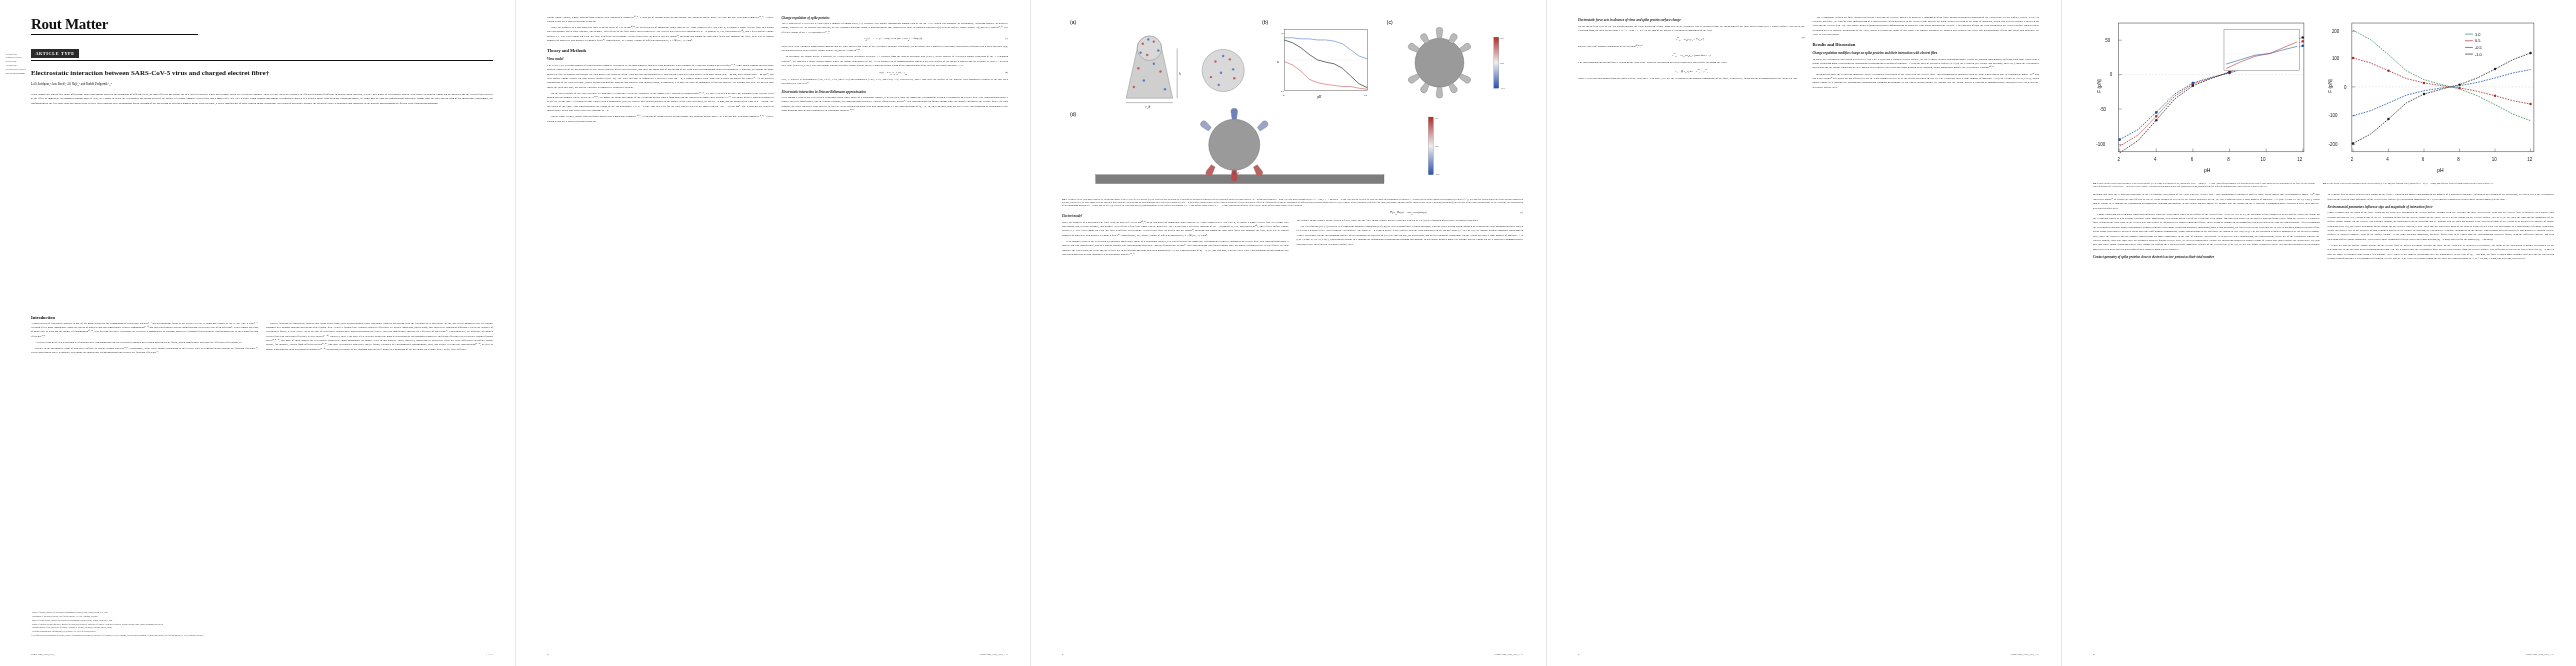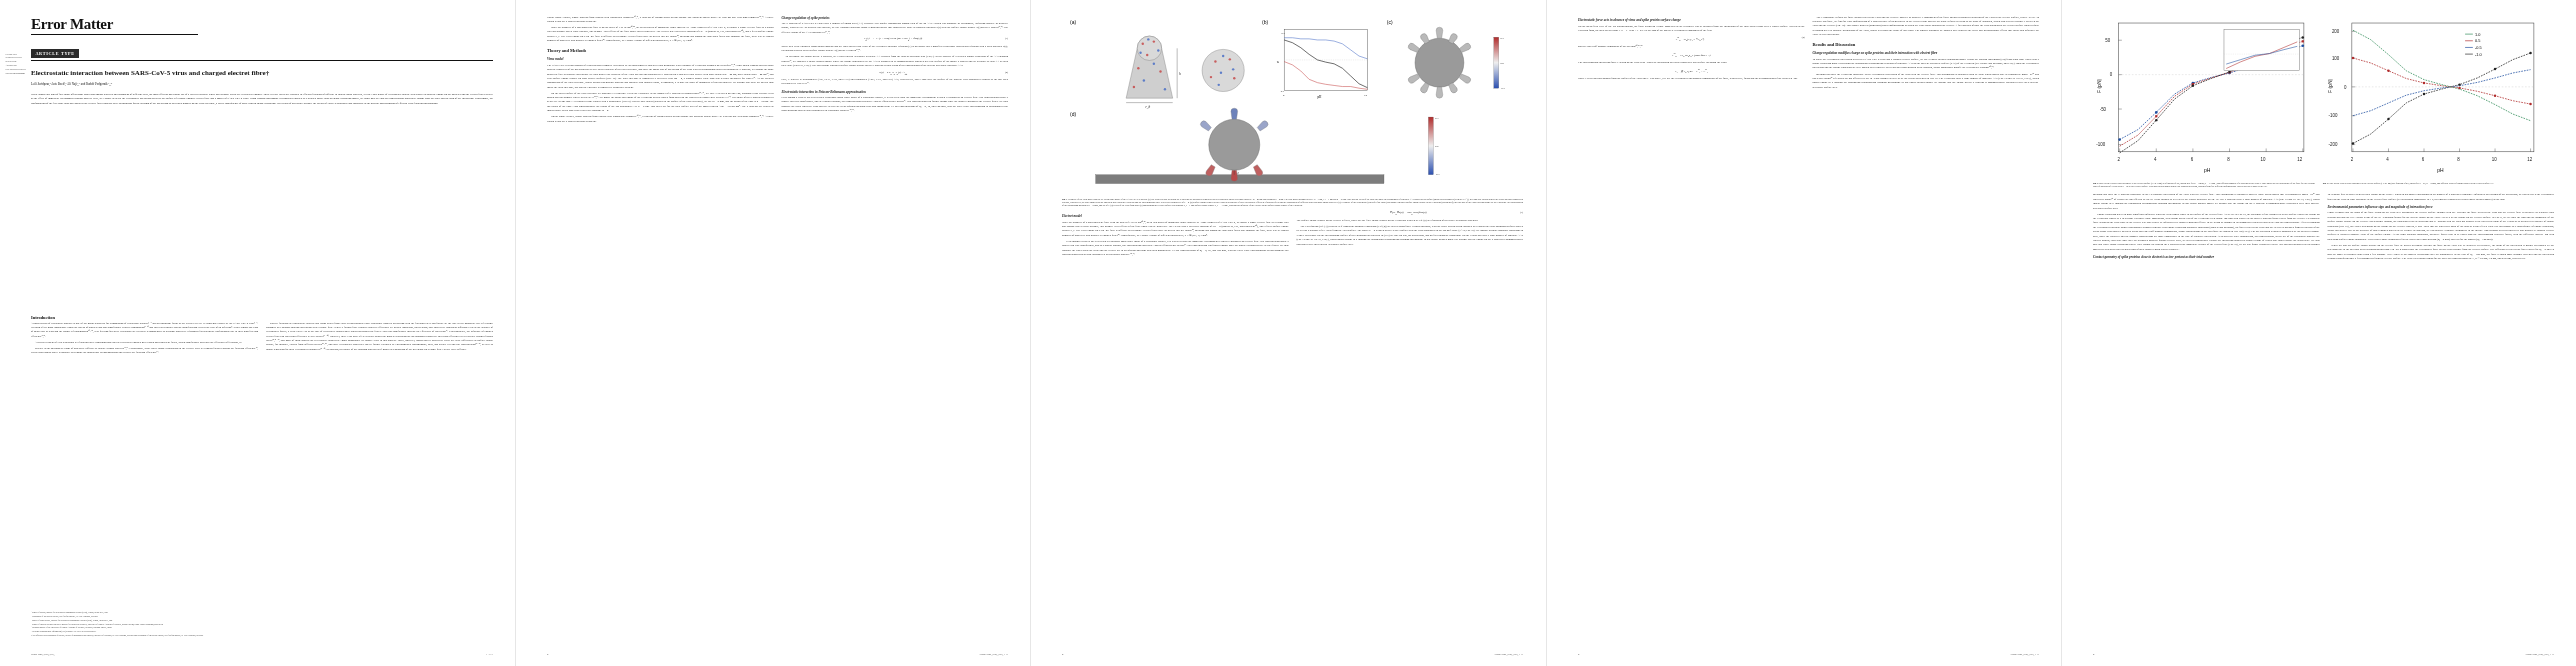--- a/index.html
+++ b/index.html
@@ -107,21 +107,21 @@
 
     <div class="sidecol">
       <div class="cite-box">Cite this: DOI: 00.0000/xxxxxxxxxx</div>
       <div>Received Date</div>
       <div>Accepted Date</div>
       <div>DOI: 00.0000/xxxxxxxxxx</div>
       <div>www.rsc.org/journalname</div>
     </div>
 
     <div class="pad" style="top:15.6px;">
-      <div class="journal-logo">Error Matter</div>
+      <div class="journal-logo">Rout Matter</div>
       <div class="logo-rule"></div>
 
       <div style="margin-top:7.8px;">
         <div class="art-type">ARTICLE TYPE</div>
         <div class="art-rule"></div>
       </div>
 
       <div class="title">Electrostatic interaction between SARS-CoV-5 virus and charged electret fibre†</div>
       <div class="authors">Leili Javidpour,ᵃ Ante Bozič,ᵇ Ali Naji,ᶜ,ᵈ and Rudolf Podgornik ᵉ,ᶠ,ᵍ</div>
 

